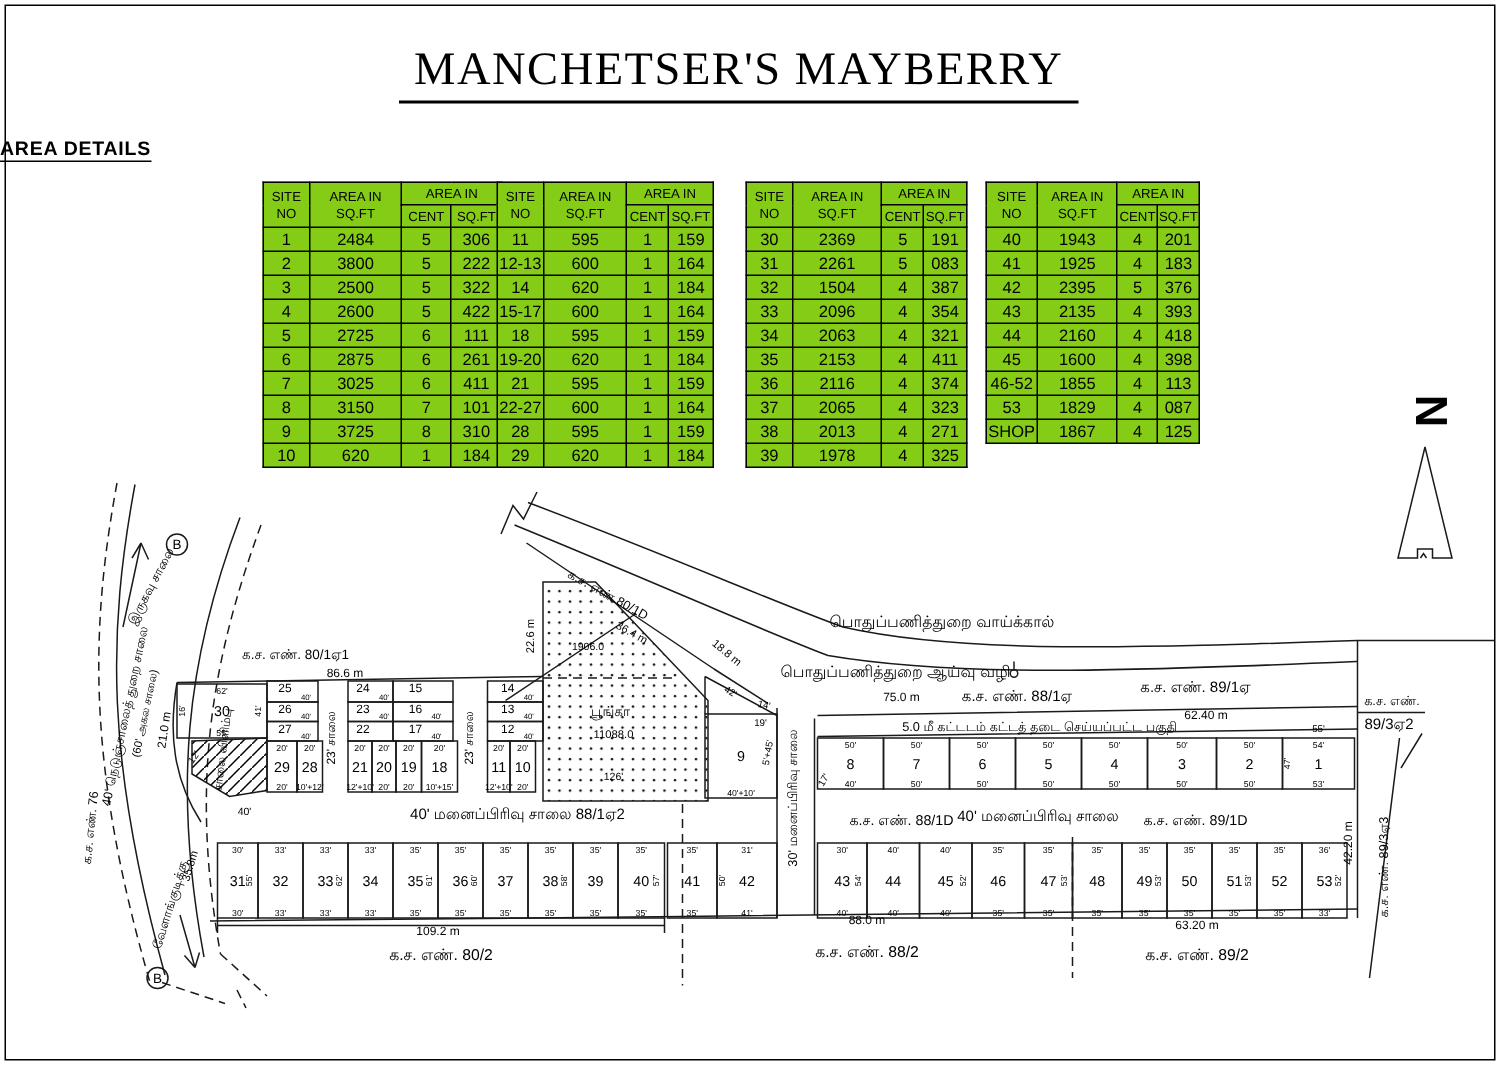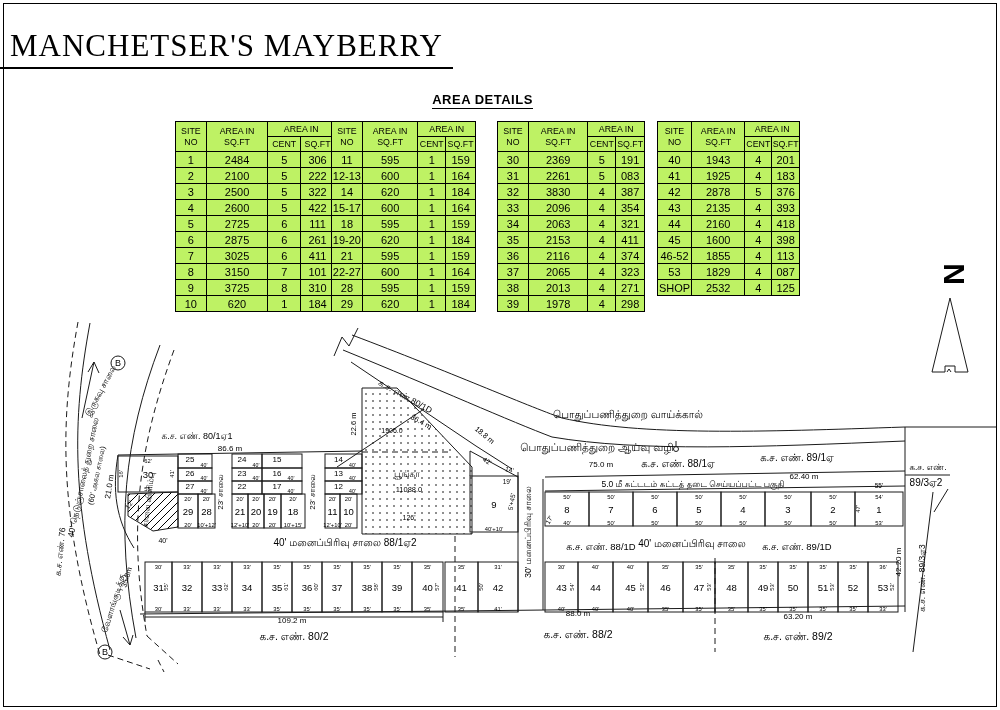--- a/index.html
+++ b/index.html
@@ -1,26 +1,26 @@
 <!DOCTYPE html>
 <html><head>
 <meta charset="utf-8">
 <style>
   html,body{margin:0;padding:0;}
   body{width:1000px;height:710px;position:relative;background:#fff;
        font-family:"Liberation Sans",sans-serif;color:#000;overflow:hidden;}
   .frame{position:absolute;inset:3px;border:1.5px solid #000;pointer-events:none;}
-  .title-wrap{position:absolute;top:28px;left:0;width:985px;text-align:left;}
+  .title-wrap{position:absolute;top:28px;left:0;width:985px;text-align:center;}
   .title{font-family:"Liberation Serif",serif;font-size:31px;letter-spacing:1px;
          border-bottom:2px solid #000;padding:0 10px 3px;display:inline-block;}
-  .subtitle-wrap{position:absolute;top:90px;left:0;width:965px;text-align:center;}
+  .subtitle-wrap{position:absolute;top:90px;left:0;width:965px;}
   .subtitle{font-size:13px;font-weight:bold;letter-spacing:.5px;
             border-bottom:1.5px solid #000;padding-bottom:1px;display:inline-block;}
   #tables{position:absolute;inset:0;}
-  table.area-table{position:absolute;border-collapse:collapse;table-layout:fixed;background:#bef264;}
+  table.area-table{position:absolute;border-collapse:collapse;table-layout:fixed;background:#84cc16;}
   table.area-table th,table.area-table td{border:1px solid #000;text-align:center;padding:0;overflow:hidden;}
   table.area-table thead th{font-size:8.8px;font-weight:400;line-height:1.15;height:14px;}
   table.area-table tbody td{font-size:11px;height:15px;}
   svg#plan{position:absolute;left:0;top:0;}
   svg#plan text{font-family:"Liberation Sans",sans-serif;fill:#000;}
   svg#plan .ln{stroke:#1a1a1a;fill:none;stroke-width:1;}
   svg#plan .dash{stroke-dasharray:6 4;}
 </style>
 </head>
 <body>
@@ -61,21 +61,21 @@
       </thead>
       <tbody>
         <tr>
           <td>1</td>
           <td>2484</td>
           <td>5</td>
           <td>306</td>
         </tr>
         <tr>
           <td>2</td>
-          <td>2100</td>
+          <td>3800</td>
           <td>5</td>
           <td>222</td>
         </tr>
         <tr>
           <td>3</td>
           <td>2500</td>
           <td>5</td>
           <td>322</td>
         </tr>
         <tr>
@@ -241,21 +241,21 @@
           <td>191</td>
         </tr>
         <tr>
           <td>31</td>
           <td>2261</td>
           <td>5</td>
           <td>083</td>
         </tr>
         <tr>
           <td>32</td>
-          <td>3830</td>
+          <td>1504</td>
           <td>4</td>
           <td>387</td>
         </tr>
         <tr>
           <td>33</td>
           <td>2096</td>
           <td>4</td>
           <td>354</td>
         </tr>
         <tr>
@@ -285,21 +285,21 @@
         <tr>
           <td>38</td>
           <td>2013</td>
           <td>4</td>
           <td>271</td>
         </tr>
         <tr>
           <td>39</td>
           <td>1978</td>
           <td>4</td>
-          <td>298</td>
+          <td>325</td>
         </tr>
       </tbody>
     </table>
     <table class="area-table" style="left: 657px; top: 121px; width: 143px;">
       <colgroup>
         <col style="width: 33px;">
         <col style="width: 52px;">
         <col style="width: 26px;">
         <col style="width: 27px;">
       </colgroup>
@@ -328,21 +328,21 @@
           <td>201</td>
         </tr>
         <tr>
           <td>41</td>
           <td>1925</td>
           <td>4</td>
           <td>183</td>
         </tr>
         <tr>
           <td>42</td>
-          <td>2878</td>
+          <td>2395</td>
           <td>5</td>
           <td>376</td>
         </tr>
         <tr>
           <td>43</td>
           <td>2135</td>
           <td>4</td>
           <td>393</td>
         </tr>
         <tr>
@@ -364,21 +364,21 @@
           <td>113</td>
         </tr>
         <tr>
           <td>53</td>
           <td>1829</td>
           <td>4</td>
           <td>087</td>
         </tr>
         <tr>
           <td>SHOP</td>
-          <td>2532</td>
+          <td>1867</td>
           <td>4</td>
           <td>125</td>
         </tr>
       </tbody>
     </table>
   </div>
 
 <svg id="plan" width="1000" height="710" viewBox="0 0 1000 710">
   <defs>
     <pattern id="dots" width="7" height="7" patternUnits="userSpaceOnUse">

